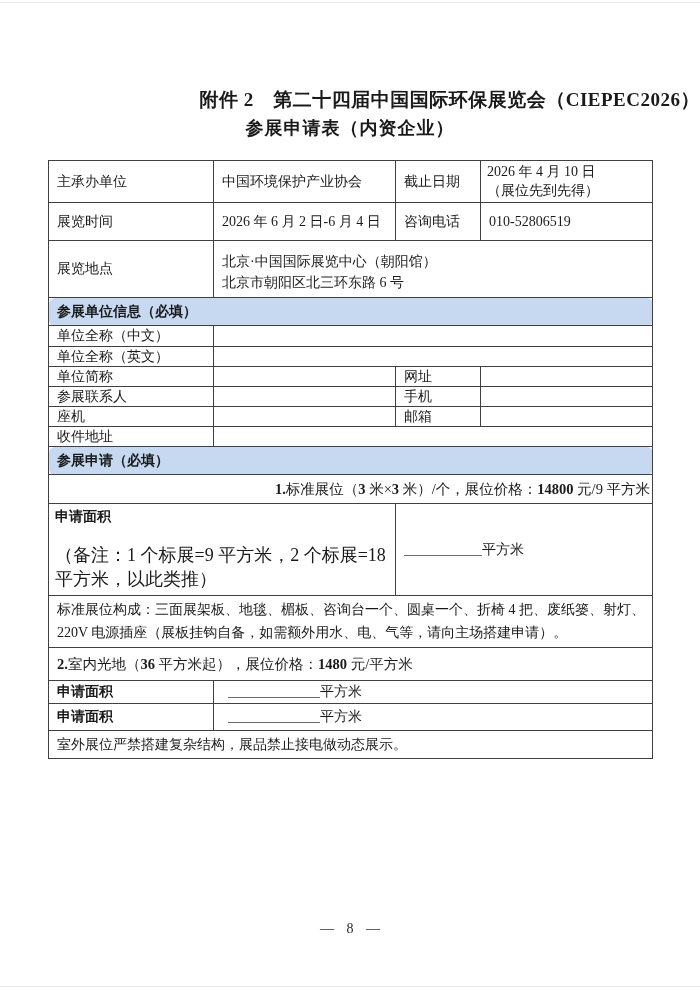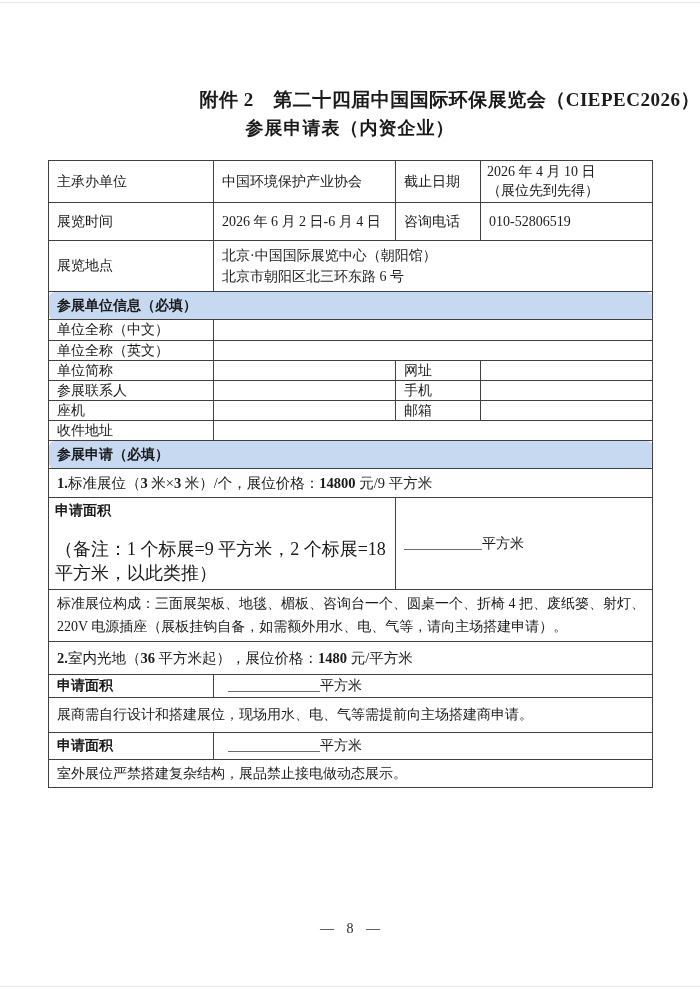--- a/index.html
+++ b/index.html
@@ -16,34 +16,34 @@
     font-size:19px;font-weight:bold;letter-spacing:0.5px;}
   .title2{position:absolute;top:116px;left:0;width:700px;text-align:center;
     font-size:18px;font-weight:bold;letter-spacing:1px;}
 
   table.form{position:absolute;left:48px;top:160px;width:604px;
     border-collapse:collapse;table-layout:fixed;}
   td{border:1px solid #404040;font-size:14px;vertical-align:middle;
     padding:0 2px 0 8px;overflow:hidden;}
   .sechdr{background:#C6D9F1;font-weight:bold;padding-left:8px;border-radius:6px;}
   .two-line{line-height:1.32;padding-top:2px;padding-bottom:2px;padding-left:6px;}
-  .venue{line-height:1.5;padding-top:2px;padding-bottom:2px;}
+  .venue{line-height:1.5;padding-top:8px;padding-bottom:2px;}
   .btitle{font-size:14.5px;}
   .bn{font-weight:bold;}
   .arealbl{font-weight:bold;}
   .area-note{font-size:18px;font-weight:normal;margin-top:17px;font-family:Liberation Serif, serif;}
   .area-cell{padding:4px 2px 4px 6px;}
   .blank{display:inline-block;width:78px;height:13px;border-bottom:1.5px solid #6b6b6b;
     vertical-align:-2px;}
   .blank2{display:inline-block;width:92px;height:13px;border-bottom:1.5px solid #6b6b6b;
     vertical-align:-2px;margin-left:6px;}
   .comp{line-height:1.6;padding-top:3px;padding-bottom:3px;}
 
   .rh38 td{height:37px;} .rh47 td{height:46px;} .rh28 td{height:27px;}
-  .rh21 td{height:20px;} .rh20 td{height:19px;} .rh29 td{height:28px;}
+  .rh21 td{height:20px;} .rh20 td{height:19px;} .rh29 td{height:28px;text-align:right;}
   .rh54 td{height:53px;} .rh46 td{height:45px;} .rh33 td{height:32px;}
   .rh23 td{height:22px;} .rh35 td{height:34px;} .rh32 td{height:31px;}
   .rh27 td{height:26px;}
 
   .footer{position:absolute;top:921px;left:0;width:700px;text-align:center;
     font-size:14px;color:#2b2b2b;word-spacing:9px;}
 </style>
 </head>
 <body>
 
@@ -157,23 +157,20 @@
     </td>
   </tr>
 
   <tr class="rh23">
     <td class="arealbl">申请面积</td>
     <td colspan="3">
       <span class="blank2"></span><span>平方米</span>
     </td>
   </tr>
 
-  <tr class="rh35">
-    <td colspan="4">展商需自行设计和搭建展位，现场用水、电、气等需提前向主场搭建商申请。</td>
-  </tr>
 
 
   <tr class="rh27">
     <td class="arealbl">申请面积</td>
     <td colspan="3">
       <span class="blank2"></span><span>平方米</span>
     </td>
   </tr>
 
   <tr class="rh28">

